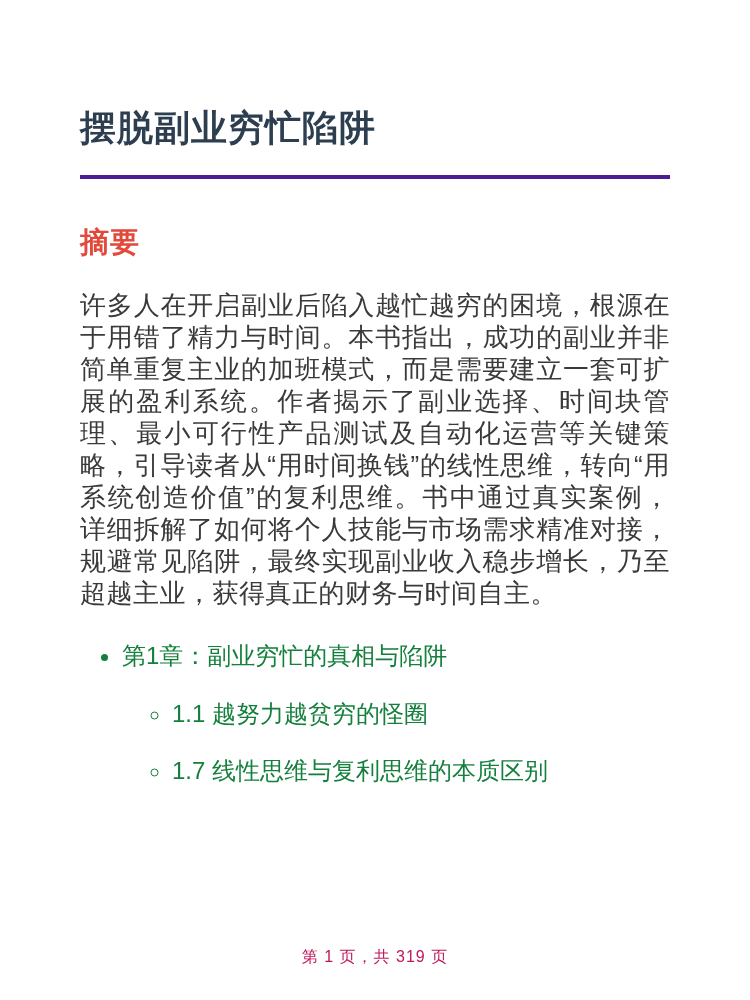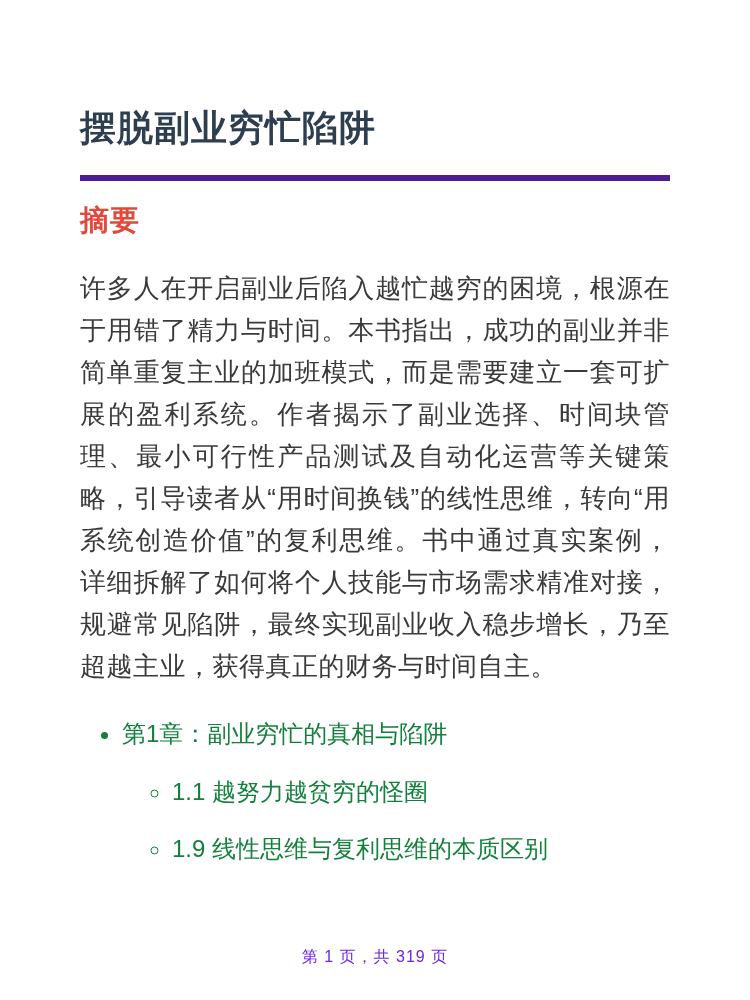--- a/index.html
+++ b/index.html
@@ -17,35 +17,35 @@
   }
   .content {
     padding: 104px 80px 0 80px;
   }
   .doc-title {
     font-size: 36px;
     font-weight: 700;
     color: #2c3e50;
     letter-spacing: 1px;
     padding-bottom: 22px;
-    border-bottom: 6px solid #4c1d95;
+    border-bottom: 4px solid #4c1d95;
   }
   .section-heading {
     font-size: 29px;
     font-weight: 700;
     color: #e2493b;
     letter-spacing: 1px;
   }
   .abstract-heading {
-    margin-top: 20px;
+    margin-top: 44px;
   }
   .abstract-text {
     margin-top: 26px;
     font-size: 26px;
-    line-height: 42px;
+    line-height: 32px;
     text-align: justify;
     color: #3a3a3a;
     letter-spacing: 0.5px;
   }
   .toc-heading {
     margin-top: 40px;
   }
   .toc-list {
     margin-top: 30px;
     list-style: disc;
@@ -67,21 +67,21 @@
     line-height: 32px;
     margin-top: 25px;
   }
   .page-footer {
     position: absolute;
     left: 0;
     right: 0;
     bottom: 32px;
     text-align: center;
     font-size: 16px;
-    color: #6d28d9;
+    color: #be185d;
     letter-spacing: 1px;
   }
 </style>
 </head>
 <body>
 
 <div class="page">
   <div class="content">
 
     <h1 class="doc-title">摆脱副业穷忙陷阱</h1>
@@ -89,21 +89,21 @@
     <h2 class="section-heading abstract-heading">摘要</h2>
 
     <p class="abstract-text">许多人在开启副业后陷入越忙越穷的困境，根源在于用错了精力与时间。本书指出，成功的副业并非简单重复主业的加班模式，而是需要建立一套可扩展的盈利系统。作者揭示了副业选择、时间块管理、最小可行性产品测试及自动化运营等关键策略，引导读者从“用时间换钱”的线性思维，转向“用系统创造价值”的复利思维。书中通过真实案例，详细拆解了如何将个人技能与市场需求精准对接，规避常见陷阱，最终实现副业收入稳步增长，乃至超越主业，获得真正的财务与时间自主。</p>
 
 
     <ul class="toc-list">
       <li>
         <span>第1章：副业穷忙的真相与陷阱</span>
         <ul class="toc-sublist">
           <li>1.1 越努力越贫穷的怪圈</li>
-          <li>1.9 线性思维与复利思维的本质区别</li>
+          <li>1.7 线性思维与复利思维的本质区别</li>
         </ul>
       </li>
     </ul>
 
   </div>
 
   <div class="page-footer">第 1 页，共 319 页</div>
 </div>
 
 </body></html>

